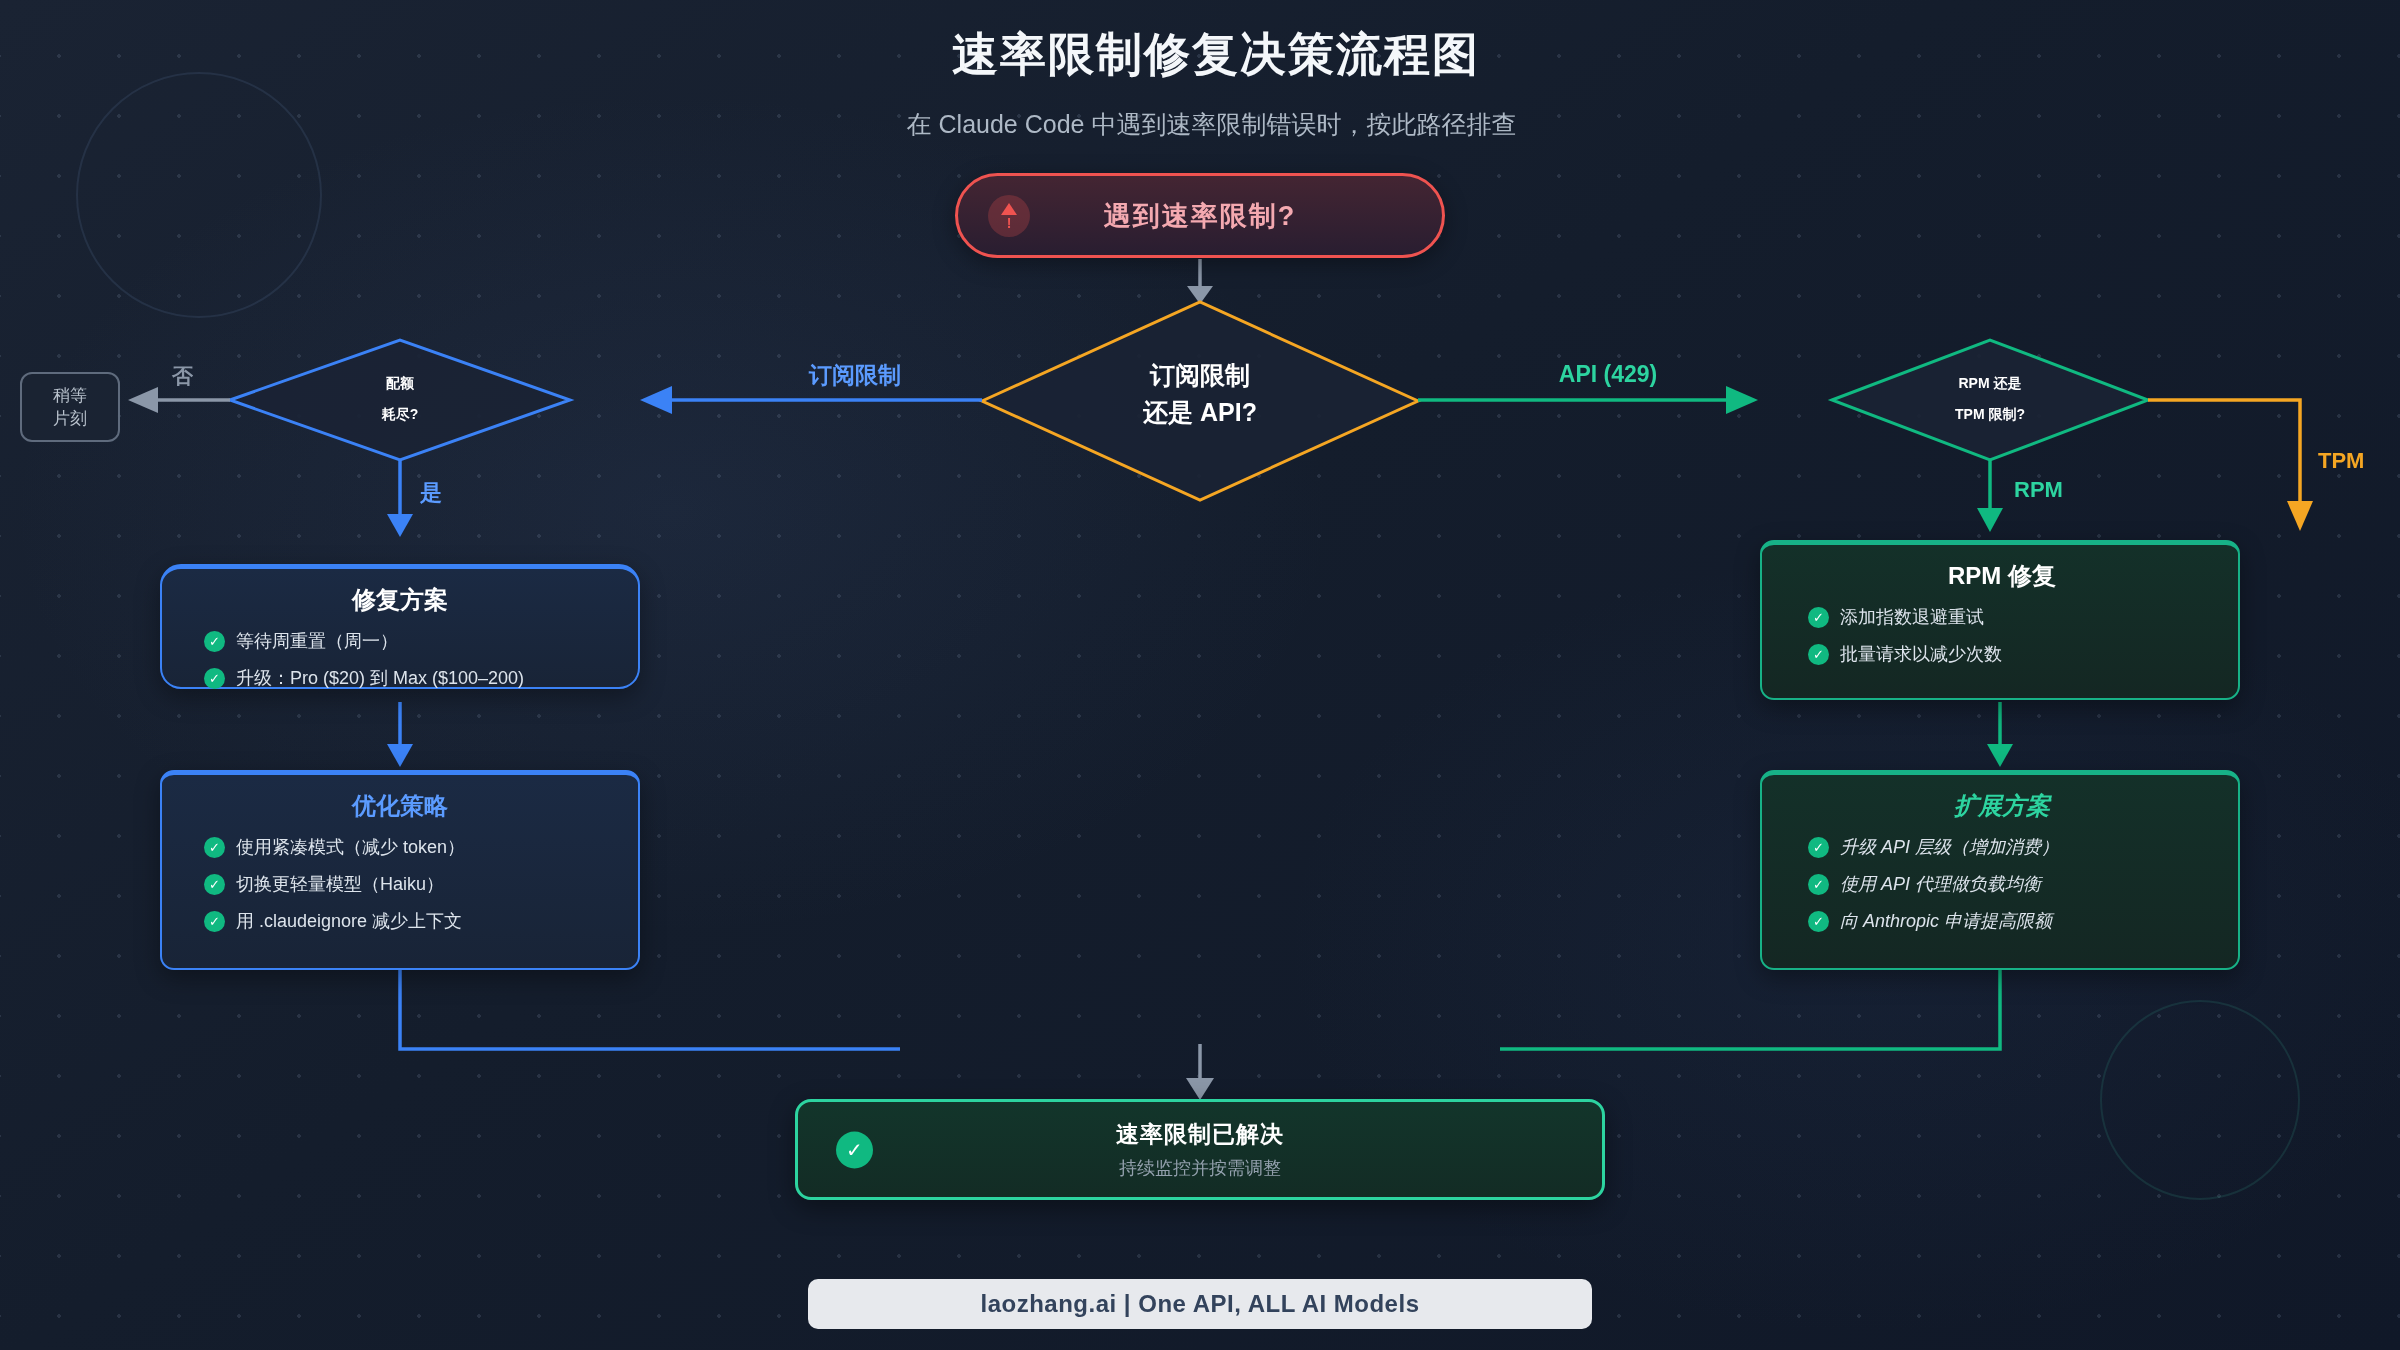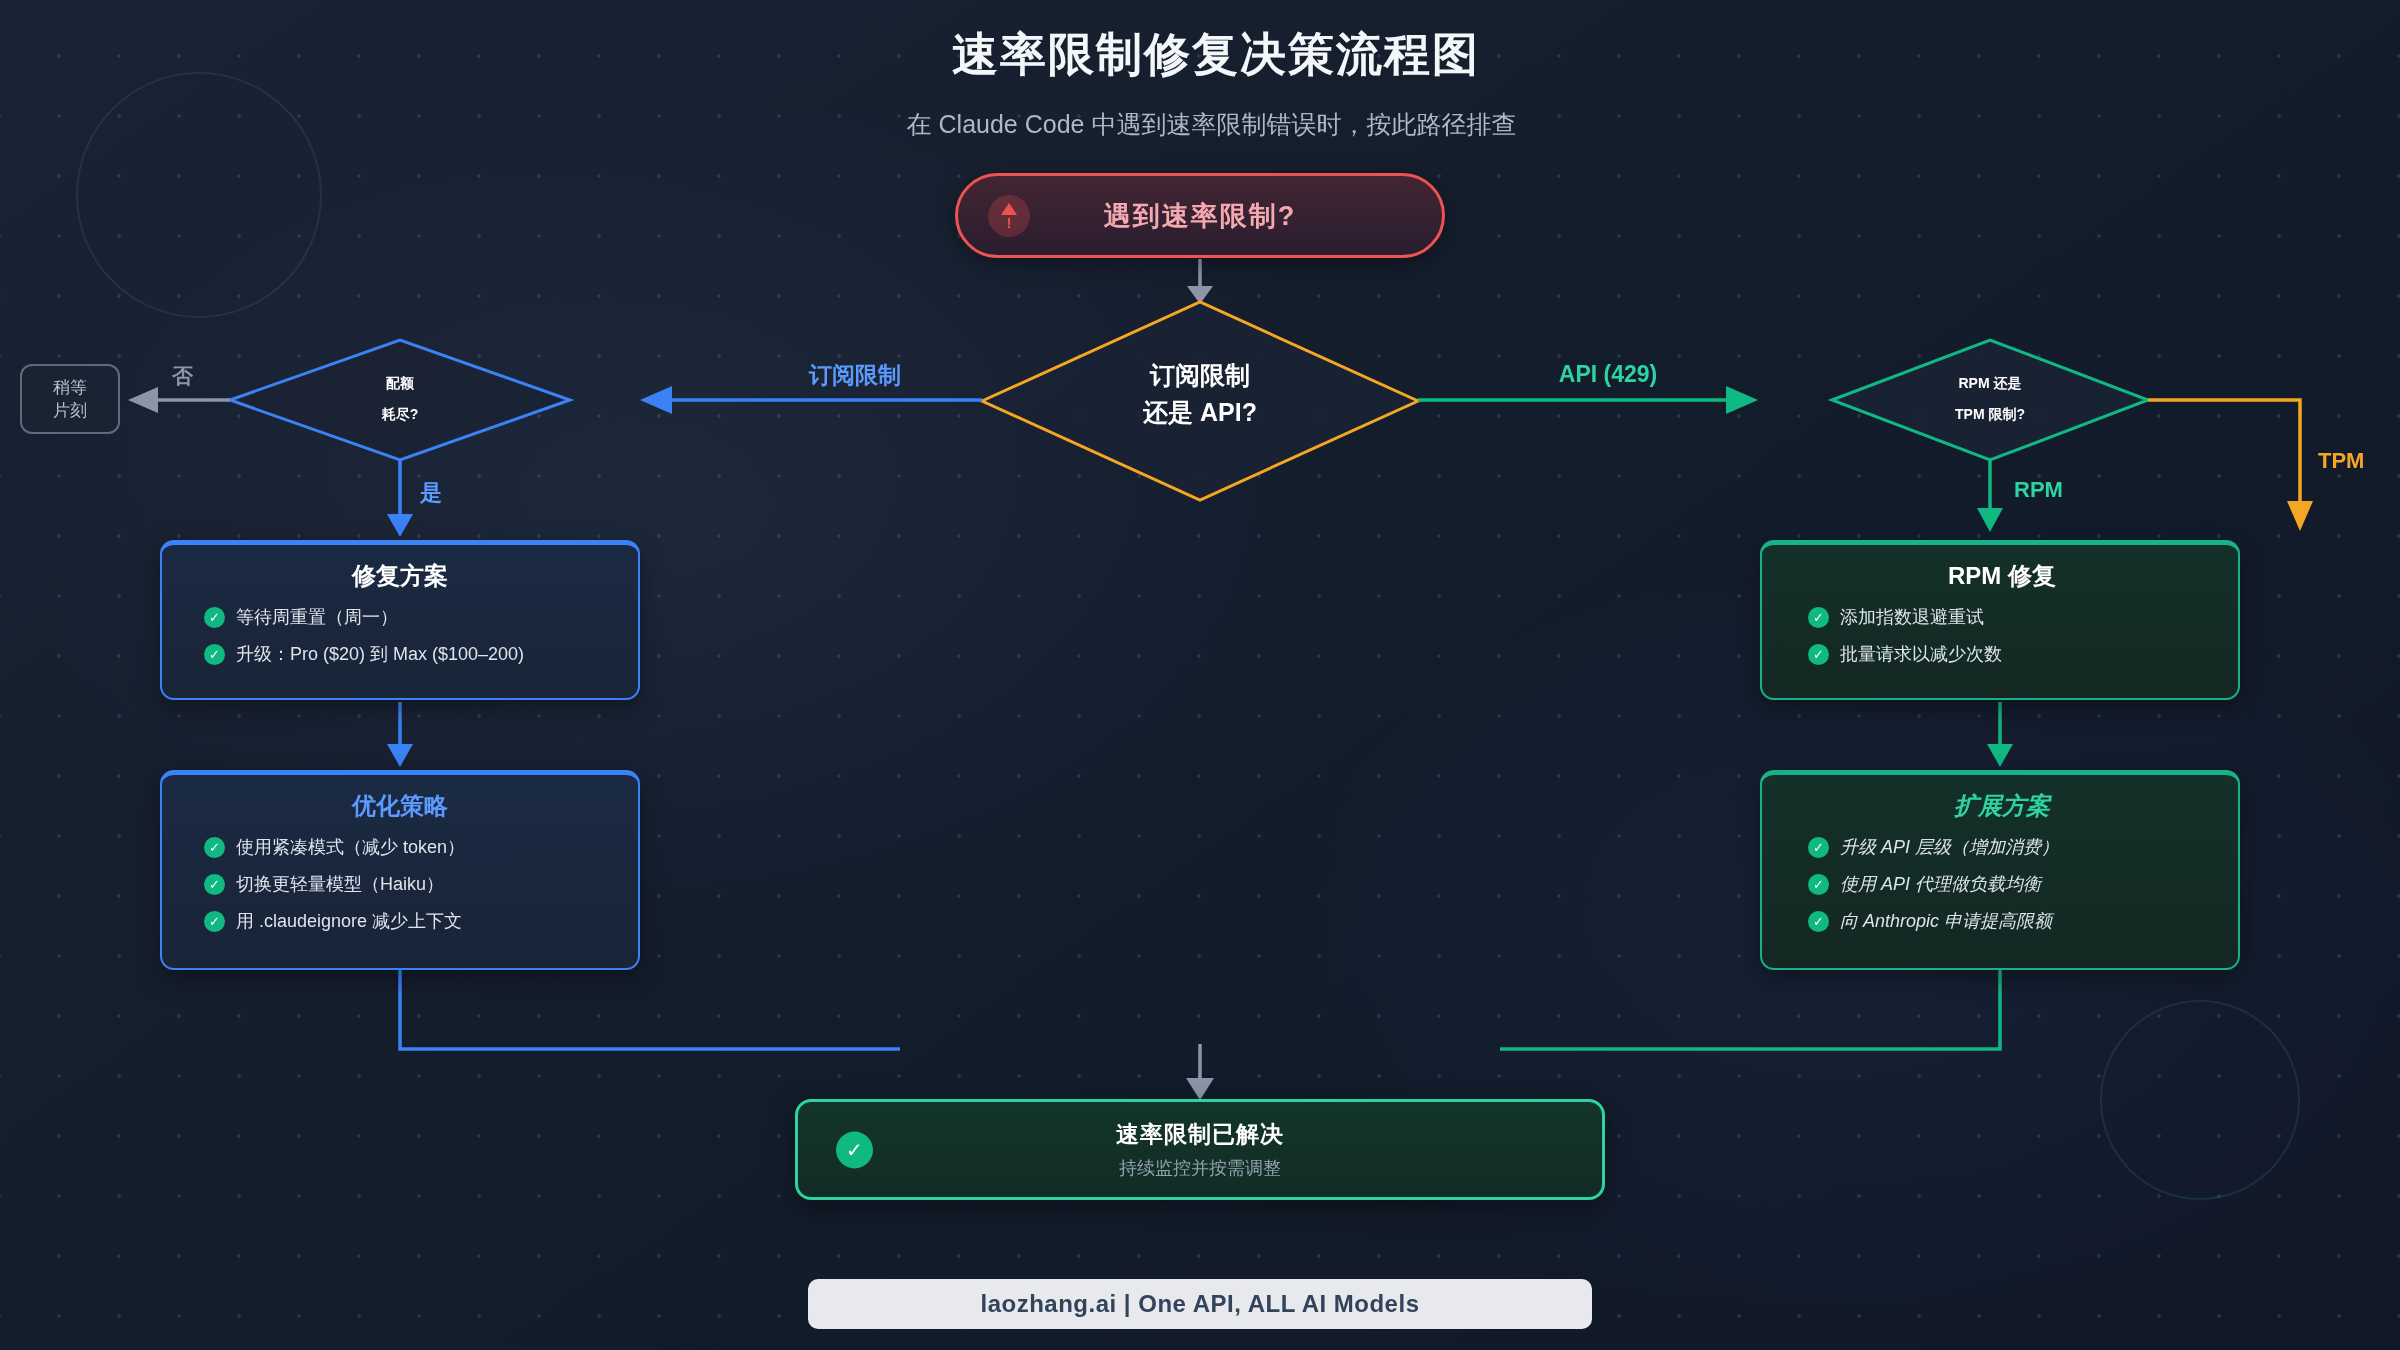--- a/index.html
+++ b/index.html
@@ -75,33 +75,33 @@
 
   .edge-label{position:absolute;font-weight:700;}
   .edge-label.sub{left:765px;top:360px;width:180px;text-align:center;font-size:23px;color:var(--accent-blue-text,#5b9bff);}
   .edge-label.api429{left:1518px;top:361px;width:180px;text-align:center;font-size:23px;color:var(--accent-green-text,#2dd4a0);}
   .edge-label.no{left:172px;top:362px;font-size:21px;color:var(--gray-line,#8b97a8);font-weight:600;}
   .edge-label.yes{left:420px;top:478px;font-size:22px;color:var(--accent-blue-text,#5b9bff);}
   .edge-label.rpm{left:2014px;top:477px;font-size:22px;color:var(--accent-green-text,#2dd4a0);}
   .edge-label.tpm{left:2318px;top:448px;font-size:22px;color:var(--accent-orange,#f5a623);}
 
   .wait-node{
-    position:absolute;left:20px;top:364px;width:100px;height:70px;border-radius:12px;
+    position:absolute;left:20px;top:372px;width:100px;height:70px;border-radius:12px;
     border:2px solid #5f6b7d;background:rgba(27,36,51,0.9);
     display:flex;flex-direction:column;align-items:center;justify-content:center;
     font-size:17px;line-height:23px;color:#b9c2cd;
   }
 
   .panel{
     position:absolute;width:480px;border-radius:14px;border-style:solid;border-width:5px 2.5px 2.5px 2.5px;
     padding:15px 20px 14px 20px;box-shadow:0 8px 24px rgba(0,0,0,0.35);
   }
   .panel.blue{border-color:var(--accent-blue,#3b82f6);background:linear-gradient(180deg, rgba(59,130,246,0.10), rgba(59,130,246,0.04)), #17202f;}
   .panel.green{border-color:#17b287;background:linear-gradient(180deg, rgba(16,185,129,0.10), rgba(16,185,129,0.04)), #14211f;padding-left:24px;}
-  .panel.fix{left:160px;top:540px;height:160px;}
+  .panel.fix{left:160px;top:564px;height:125px;border-radius:21px;}
   .panel.optimize{left:160px;top:770px;height:200px;}
   .panel.rpmfix{left:1760px;top:540px;height:160px;}
   .panel.scale{left:1760px;top:770px;height:200px;font-style:italic;}
   .panel-title{text-align:center;font-size:24px;font-weight:700;color:#fff;margin-bottom:13px;}
   .panel-title.blue-t{color:var(--accent-blue-text,#5b9bff);}
   .panel-title.green-t{color:var(--accent-green-text,#2dd4a0);}
   .panel-list{list-style:none;}
   .panel-list li{display:flex;align-items:center;gap:11px;margin:0 0 13px 22px;
     font-size:18px;color:#dde4ec;}
   .check{flex:0 0 auto;width:21px;height:21px;border-radius:50%;background:var(--accent-green,#10b981);

